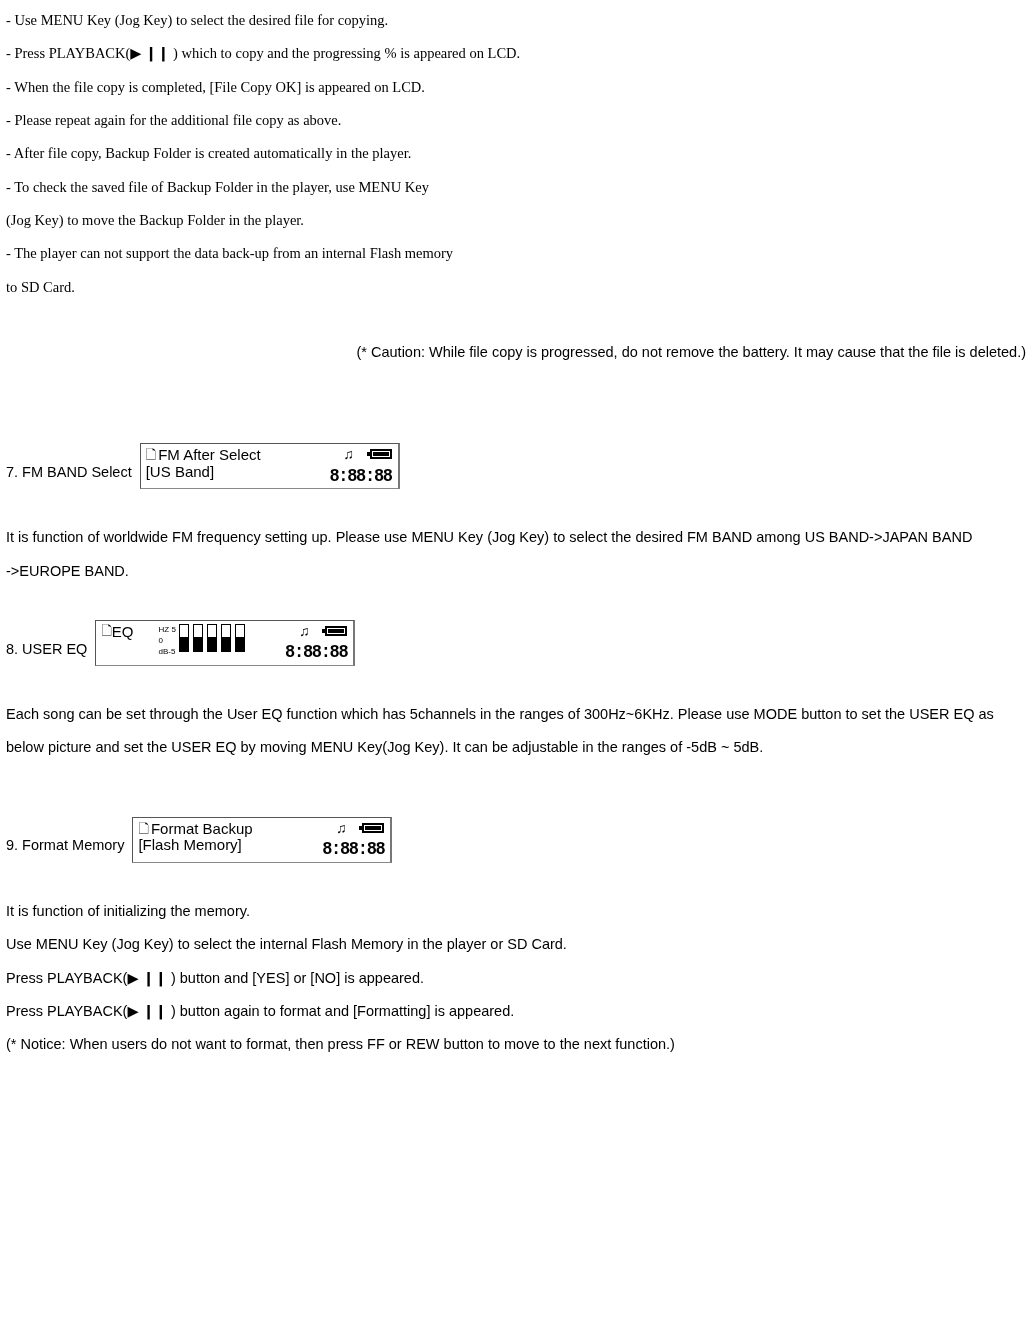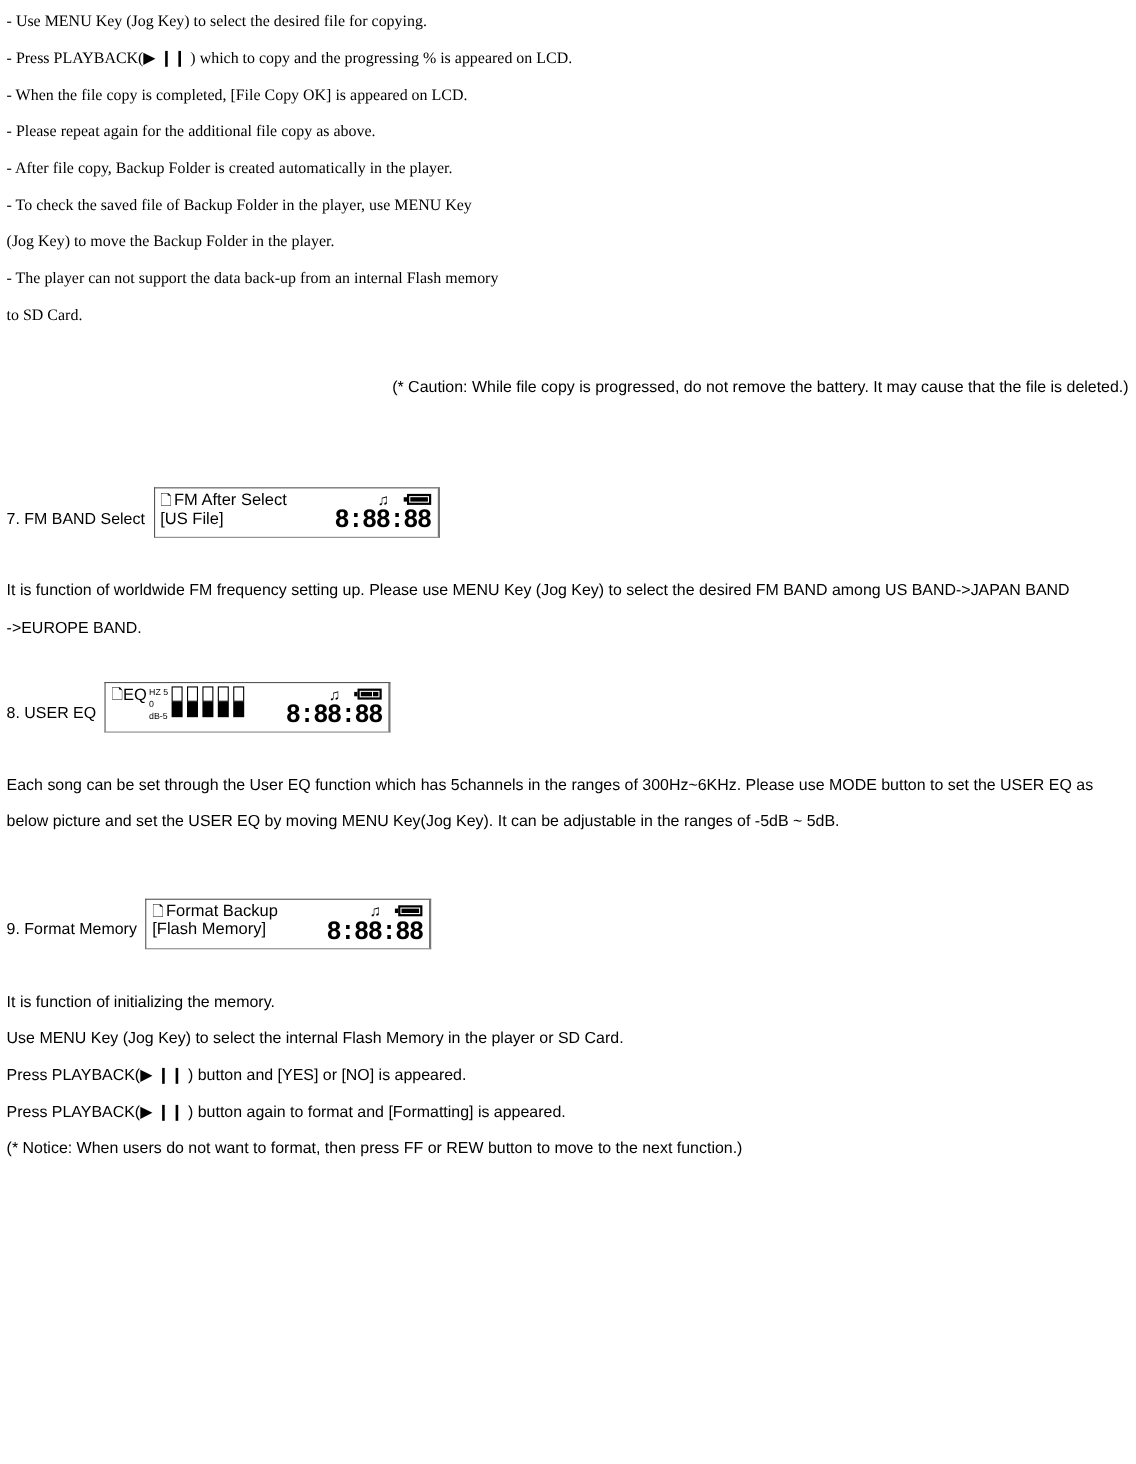--- a/index.html
+++ b/index.html
@@ -89,21 +89,21 @@
   .lcd-sub {
     font-size: 15px;
     padding-left: 0;
   }
   .segtime {
     position: absolute;
     right: 6px;
     bottom: 2px;
     font-family: "Courier New", monospace;
     font-weight: bold;
-    font-size: 23px;
+    font-size: 17px;
     letter-spacing: -1.3px;
     transform: scaleY(1.05);
   }
   .tab-icon {
     font-size: 13px;
     line-height: 1;
     display: inline-block;
     transform: translateY(-1px);
   }
   .eq-bars {
@@ -131,20 +131,21 @@
   }
   .eq-left-labels {
     display: inline-flex;
     flex-direction: column;
     font-size: 8px;
     line-height: 1.0;
     justify-content: space-between;
     height: 30px;
     margin-right: 1px;
     transform: translateY(2px);
+    margin-left: 23px;
   }
   .eq-container {
     display: flex;
     align-items: flex-start;
   }
 </style>
 </head>
 <body>
 
 <span class="instr-line">-  Use MENU Key (Jog Key) to select the desired file for copying.</span>
@@ -168,21 +169,21 @@
   <span class="heading">7. FM BAND Select</span>
   <div class="lcd" style="width:260px;height:46px;">
     <div class="icon-topright">
       <span class="note-icon">♫</span>
       <span class="batt"></span>
     </div>
     <div class="lcd-title">
       <span class="tab-icon">🗋</span>
       <span>FM After Select</span>
     </div>
-    <div class="lcd-sub">[US File]</div>
+    <div class="lcd-sub">[US Band]</div>
     <div class="segtime">8:88:88</div>
   </div>
 </div>
 
 <div class="spacer-md"></div>
 
 <span class="para">It is function of worldwide FM frequency setting up.  Please use MENU Key (Jog Key) to select the desired FM BAND among US BAND-&gt;JAPAN BAND</span>
 <span class="para">-&gt;EUROPE BAND.</span>
 
 <div class="spacer-md"></div>

